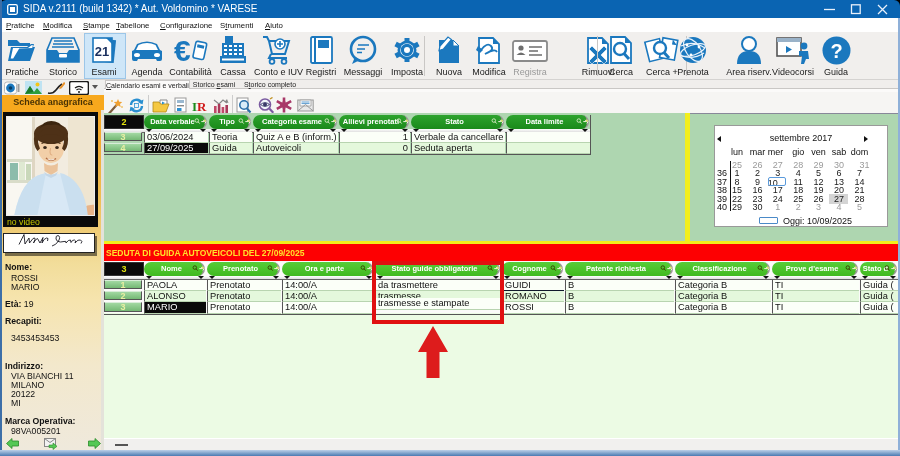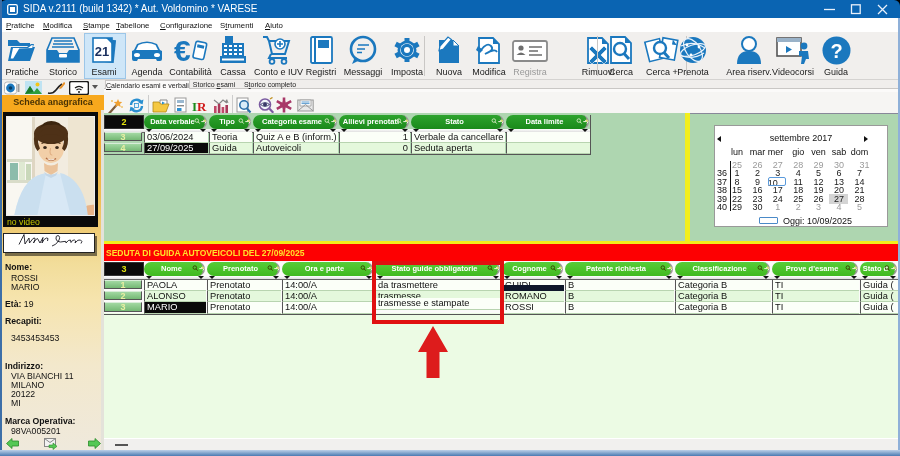--- a/index.html
+++ b/index.html
@@ -676,21 +676,21 @@
 <div class="abs" style="left:659px;top:196px;width:0;height:0;border-left:3px solid transparent;border-right:3px solid transparent;border-top:3.5px solid #111"></div>
 <div class="abs" style="left:670px;top:196px;width:0;height:0;border-left:3px solid transparent;border-right:3px solid transparent;border-top:3.5px solid #111"></div>
 <div class="abs" style="left:747px;top:196px;width:0;height:0;border-left:3px solid transparent;border-right:3px solid transparent;border-top:3.5px solid #111"></div>
 <div class="abs" style="left:758px;top:196px;width:0;height:0;border-left:3px solid transparent;border-right:3px solid transparent;border-top:3.5px solid #111"></div>
 <div class="abs" style="left:786px;top:196px;width:0;height:0;border-left:3px solid transparent;border-right:3px solid transparent;border-top:3.5px solid #111"></div>
 <div class="abs rowhdr" style="left:0px;top:200px;width:38px;height:9px;line-height:8px">1</div>
 <div class="abs cell" style="left:40px;top:200px;width:62px;height:11px;background:#fbfff8;color:#111;border-left:1px solid #555;border-bottom:1px solid #b8d4b0;text-align:left">PAOLA</div>
 <div class="abs cell" style="left:103px;top:200px;width:74px;height:11px;background:#fbfff8;color:#111;border-left:1px solid #555;border-bottom:1px solid #b8d4b0;text-align:left">Prenotato</div>
 <div class="abs cell" style="left:178px;top:200px;width:92px;height:11px;background:#fbfff8;color:#111;border-left:1px solid #555;border-bottom:1px solid #b8d4b0;text-align:left">14:00/A</div>
 <div class="abs cell" style="left:271px;top:200px;width:126px;height:11px;background:#fbfff8;color:#111;border-left:1px solid #555;border-bottom:1px solid #b8d4b0;text-align:left">da trasmettere</div>
-<div class="abs cell" style="left:398px;top:200px;width:62px;height:11px;background:#fbfff8;color:#111;border-left:1px solid #555;border-bottom:6px solid #0f172a;text-align:left">GUIDI</div>
+<div class="abs cell" style="left:398px;top:200px;width:62px;height:11px;background:#fbfff8;color:#111;border-left:1px solid #555;border-bottom:1px solid #0f172a;text-align:left">GUIDI</div>
 <div class="abs cell" style="left:461px;top:200px;width:109px;height:11px;background:#fbfff8;color:#111;border-left:1px solid #555;border-bottom:1px solid #b8d4b0;text-align:left">B</div>
 <div class="abs cell" style="left:571px;top:200px;width:96px;height:11px;background:#fbfff8;color:#111;border-left:1px solid #555;border-bottom:1px solid #b8d4b0;text-align:left">Categoria B</div>
 <div class="abs cell" style="left:668px;top:200px;width:87px;height:11px;background:#fbfff8;color:#111;border-left:1px solid #555;border-bottom:1px solid #b8d4b0;text-align:left">TI</div>
 <div class="abs cell" style="left:756px;top:200px;width:38px;height:11px;background:#fbfff8;color:#111;border-left:1px solid #555;border-bottom:1px solid #b8d4b0;text-align:left">Guida (</div>
 <div class="abs rowhdr" style="left:0px;top:211px;width:38px;height:9px;line-height:8px">2</div>
 <div class="abs cell" style="left:40px;top:211px;width:62px;height:11px;background:#e4f8dc;color:#111;border-left:1px solid #555;border-bottom:1px solid #b8d4b0;text-align:left">ALONSO</div>
 <div class="abs cell" style="left:103px;top:211px;width:74px;height:11px;background:#e4f8dc;color:#111;border-left:1px solid #555;border-bottom:1px solid #b8d4b0;text-align:left">Prenotato</div>
 <div class="abs cell" style="left:178px;top:211px;width:92px;height:11px;background:#e4f8dc;color:#111;border-left:1px solid #555;border-bottom:1px solid #b8d4b0;text-align:left">14:00/A</div>
 <div class="abs cell" style="left:271px;top:211px;width:126px;height:11px;background:#e4f8dc;color:#111;border-left:1px solid #555;border-bottom:1px solid #b8d4b0;text-align:left">trasmesse</div>
 <div class="abs cell" style="left:398px;top:211px;width:62px;height:11px;background:#e4f8dc;color:#111;border-left:1px solid #555;border-bottom:1px solid #b8d4b0;text-align:left">ROMANO</div>

